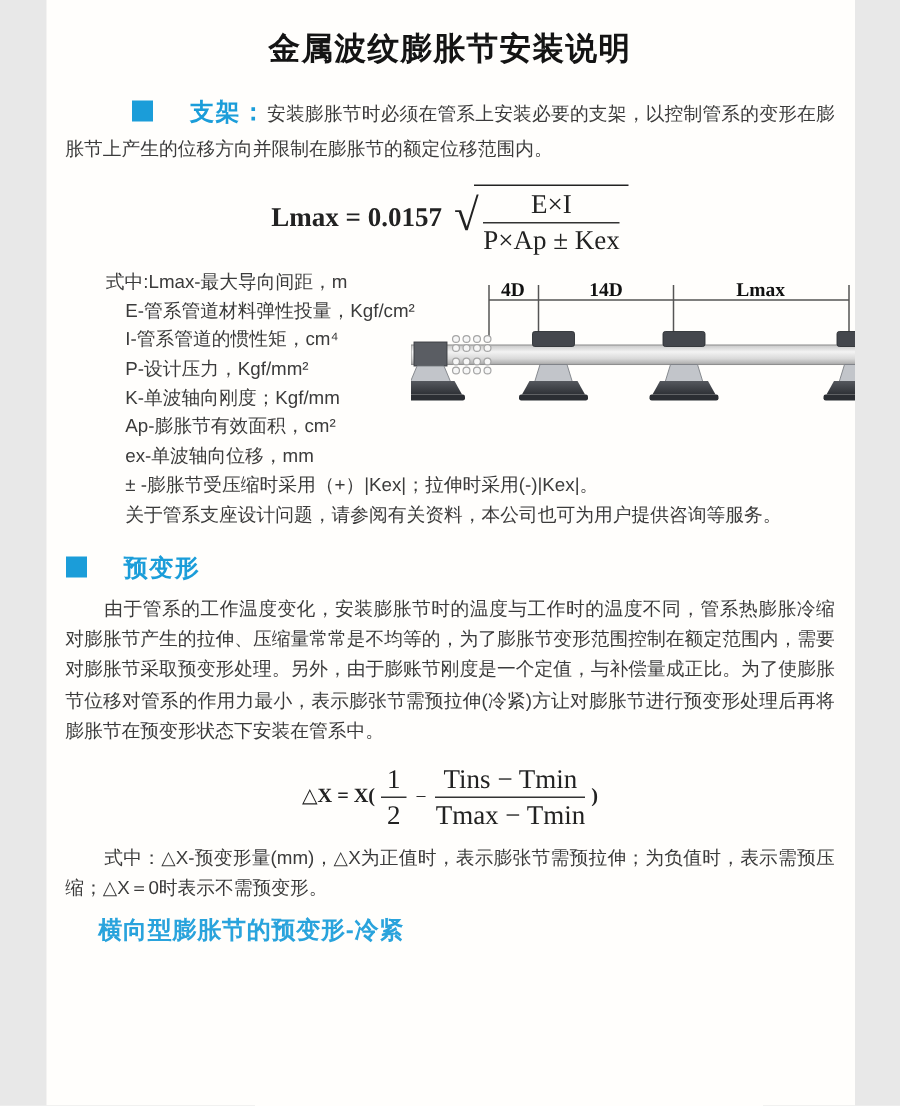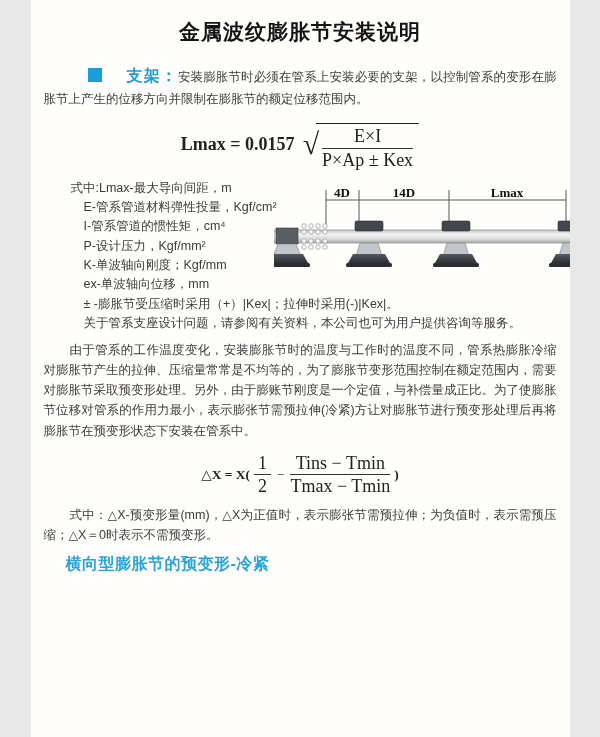--- a/index.html
+++ b/index.html
@@ -101,20 +101,21 @@
         <span class="under"><span class="frac"><span class="num">E×I</span><span class="den">P×Ap ± Kex</span></span></span>
       </span>
   </div>
 
   <div class="defs">
     <div class="line indent1">式中:Lmax-最大导向间距，m</div>
     <div class="line indent2">E-管系管道材料弹性投量，Kgf/cm²</div>
     <div class="line indent2">I-管系管道的惯性矩，cm⁴</div>
     <div class="line indent2">P-设计压力，Kgf/mm²</div>
     <div class="line indent2">K-单波轴向刚度；Kgf/mm</div>
+    <div class="line indent2">Ap-膨胀节有效面积，cm²</div>
     <div class="line indent2">ex-单波轴向位移，mm</div>
     <div class="line indent2">± -膨胀节受压缩时采用（+）|Kex|；拉伸时采用(-)|Kex|。</div>
     <div class="line indent2">关于管系支座设计问题，请参阅有关资料，本公司也可为用户提供咨询等服务。</div>
   </div>
 
   <div class="diagram">
     <svg width="352" height="100" viewBox="0 0 352 100">
       <defs>
         <linearGradient id="pipeGrad" x1="0" y1="0" x2="0" y2="1">
           <stop offset="0" stop-color="#c7c7c7"></stop>
@@ -181,20 +182,21 @@
       </g>
       <g>
         <rect x="284" y="37" width="28" height="10" rx="1.5" fill="#44474d" stroke="#2e3136" stroke-width="0.6"></rect>
         <polygon points="289,59 307,59 311,72 285,72" fill="#c2c5ca" stroke="#7c7f85" stroke-width="0.6"></polygon>
         <polygon points="282,70 314,70 319,79 277,79" fill="url(#footGrad)"></polygon>
         <rect x="275" y="79" width="46" height="4" rx="1.5" fill="#2b2e33"></rect>
       </g>
     </svg>
   </div>
 
+  <div class="sec2-head"><span class="marker"></span><span class="sec-head-inline">预变形</span></div>
 
   <p class="para-predeform">由于管系的工作温度变化，安装膨胀节时的温度与工作时的温度不同，管系热膨胀冷缩对膨胀节产生的拉伸、压缩量常常是不均等的，为了膨胀节变形范围控制在额定范围内，需要对膨胀节采取预变形处理。另外，由于膨账节刚度是一个定值，与补偿量成正比。为了使膨胀节位移对管系的作用力最小，表示膨张节需预拉伸(冷紧)方让对膨胀节进行预变形处理后再将膨胀节在预变形状态下安装在管系中。</p>
 
 
   <div class="formula formula-ax">
     <span class="lhs">△X = X(</span>
     <span class="frac"><span class="num">1</span><span class="den">2</span></span>
     <span class="minus">−</span>
     <span class="frac"><span class="num">Tins − Tmin</span><span class="den">Tmax − Tmin</span></span>
     <span class="rparen">)</span>

